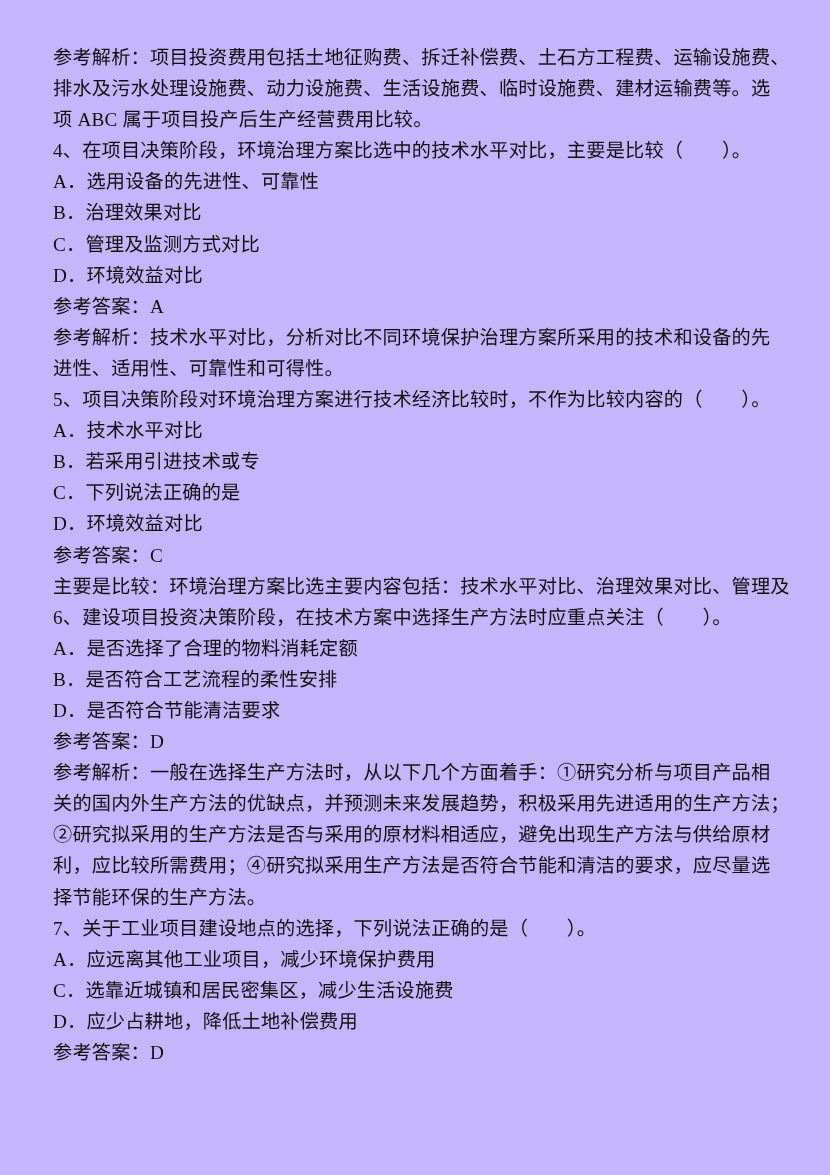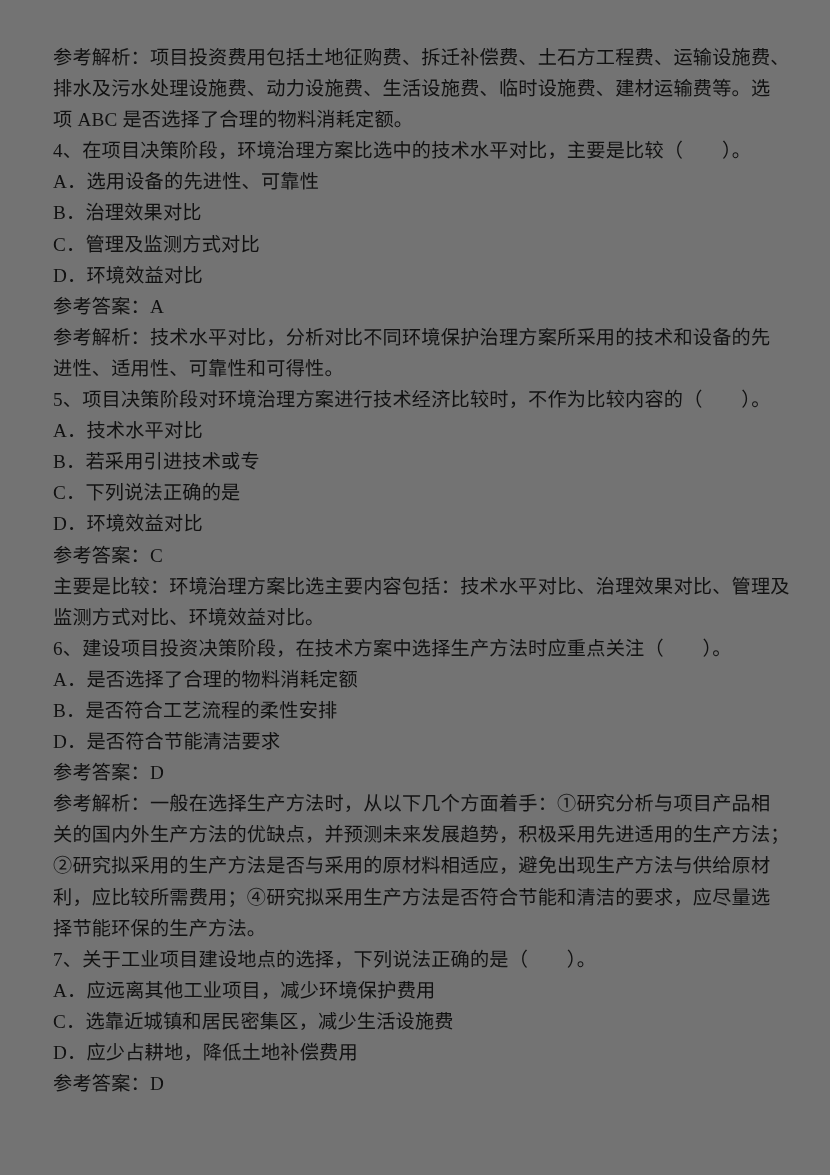--- a/index.html
+++ b/index.html
@@ -10,21 +10,21 @@
   }
   body {
     font-family: "Liberation Serif", "DejaVu Serif", serif;
     color: #000000;
   }
   .page {
     position: relative;
     width: 830px;
     height: 1175px;
     margin: 0 auto;
-    background: #737373;
+    background: #c4b5fd;
     box-sizing: border-box;
     overflow: hidden;
   }
   .doc-body {
     position: absolute;
     left: 44px;
     top: 42px;
     width: 744px;
   }
   .line {
@@ -37,37 +37,36 @@
   }
   .indent-1 { padding-left: 9px; }
 </style>
 </head>
 <body>
 
 <div class="page">
   <div class="doc-body" id="doc-body">
       <div class="line indent-1">参考解析：项目投资费用包括土地征购费、拆迁补偿费、土石方工程费、运输设施费、</div>
       <div class="line indent-1">排水及污水处理设施费、动力设施费、生活设施费、临时设施费、建材运输费等。选</div>
-      <div class="line indent-1">项 ABC 是否选择了合理的物料消耗定额。</div>
+      <div class="line indent-1">项 ABC 属于项目投产后生产经营费用比较。</div>
       <div class="line indent-1">4、在项目决策阶段，环境治理方案比选中的技术水平对比，主要是比较（　　）。</div>
       <div class="line indent-1">A．选用设备的先进性、可靠性</div>
       <div class="line indent-1">B．治理效果对比</div>
       <div class="line indent-1">C．管理及监测方式对比</div>
       <div class="line indent-1">D．环境效益对比</div>
       <div class="line indent-1">参考答案：A</div>
       <div class="line indent-1">参考解析：技术水平对比，分析对比不同环境保护治理方案所采用的技术和设备的先</div>
       <div class="line indent-1">进性、适用性、可靠性和可得性。</div>
       <div class="line indent-1">5、项目决策阶段对环境治理方案进行技术经济比较时，不作为比较内容的（　　）。</div>
       <div class="line indent-1">A．技术水平对比</div>
       <div class="line indent-1">B．若采用引进技术或专</div>
       <div class="line indent-1">C．下列说法正确的是</div>
       <div class="line indent-1">D．环境效益对比</div>
       <div class="line indent-1">参考答案：C</div>
       <div class="line indent-1">主要是比较：环境治理方案比选主要内容包括：技术水平对比、治理效果对比、管理及</div>
-      <div class="line indent-1">监测方式对比、环境效益对比。</div>
       <div class="line indent-1">6、建设项目投资决策阶段，在技术方案中选择生产方法时应重点关注（　　）。</div>
       <div class="line indent-1">A．是否选择了合理的物料消耗定额</div>
       <div class="line indent-1">B．是否符合工艺流程的柔性安排</div>
       <div class="line indent-1">D．是否符合节能清洁要求</div>
       <div class="line indent-1">参考答案：D</div>
       <div class="line indent-1">参考解析：一般在选择生产方法时，从以下几个方面着手：①研究分析与项目产品相</div>
       <div class="line indent-1">关的国内外生产方法的优缺点，并预测未来发展趋势，积极采用先进适用的生产方法；</div>
       <div class="line indent-1">②研究拟采用的生产方法是否与采用的原材料相适应，避免出现生产方法与供给原材</div>
       <div class="line indent-1">利，应比较所需费用；④研究拟采用生产方法是否符合节能和清洁的要求，应尽量选</div>
       <div class="line indent-1">择节能环保的生产方法。</div>

